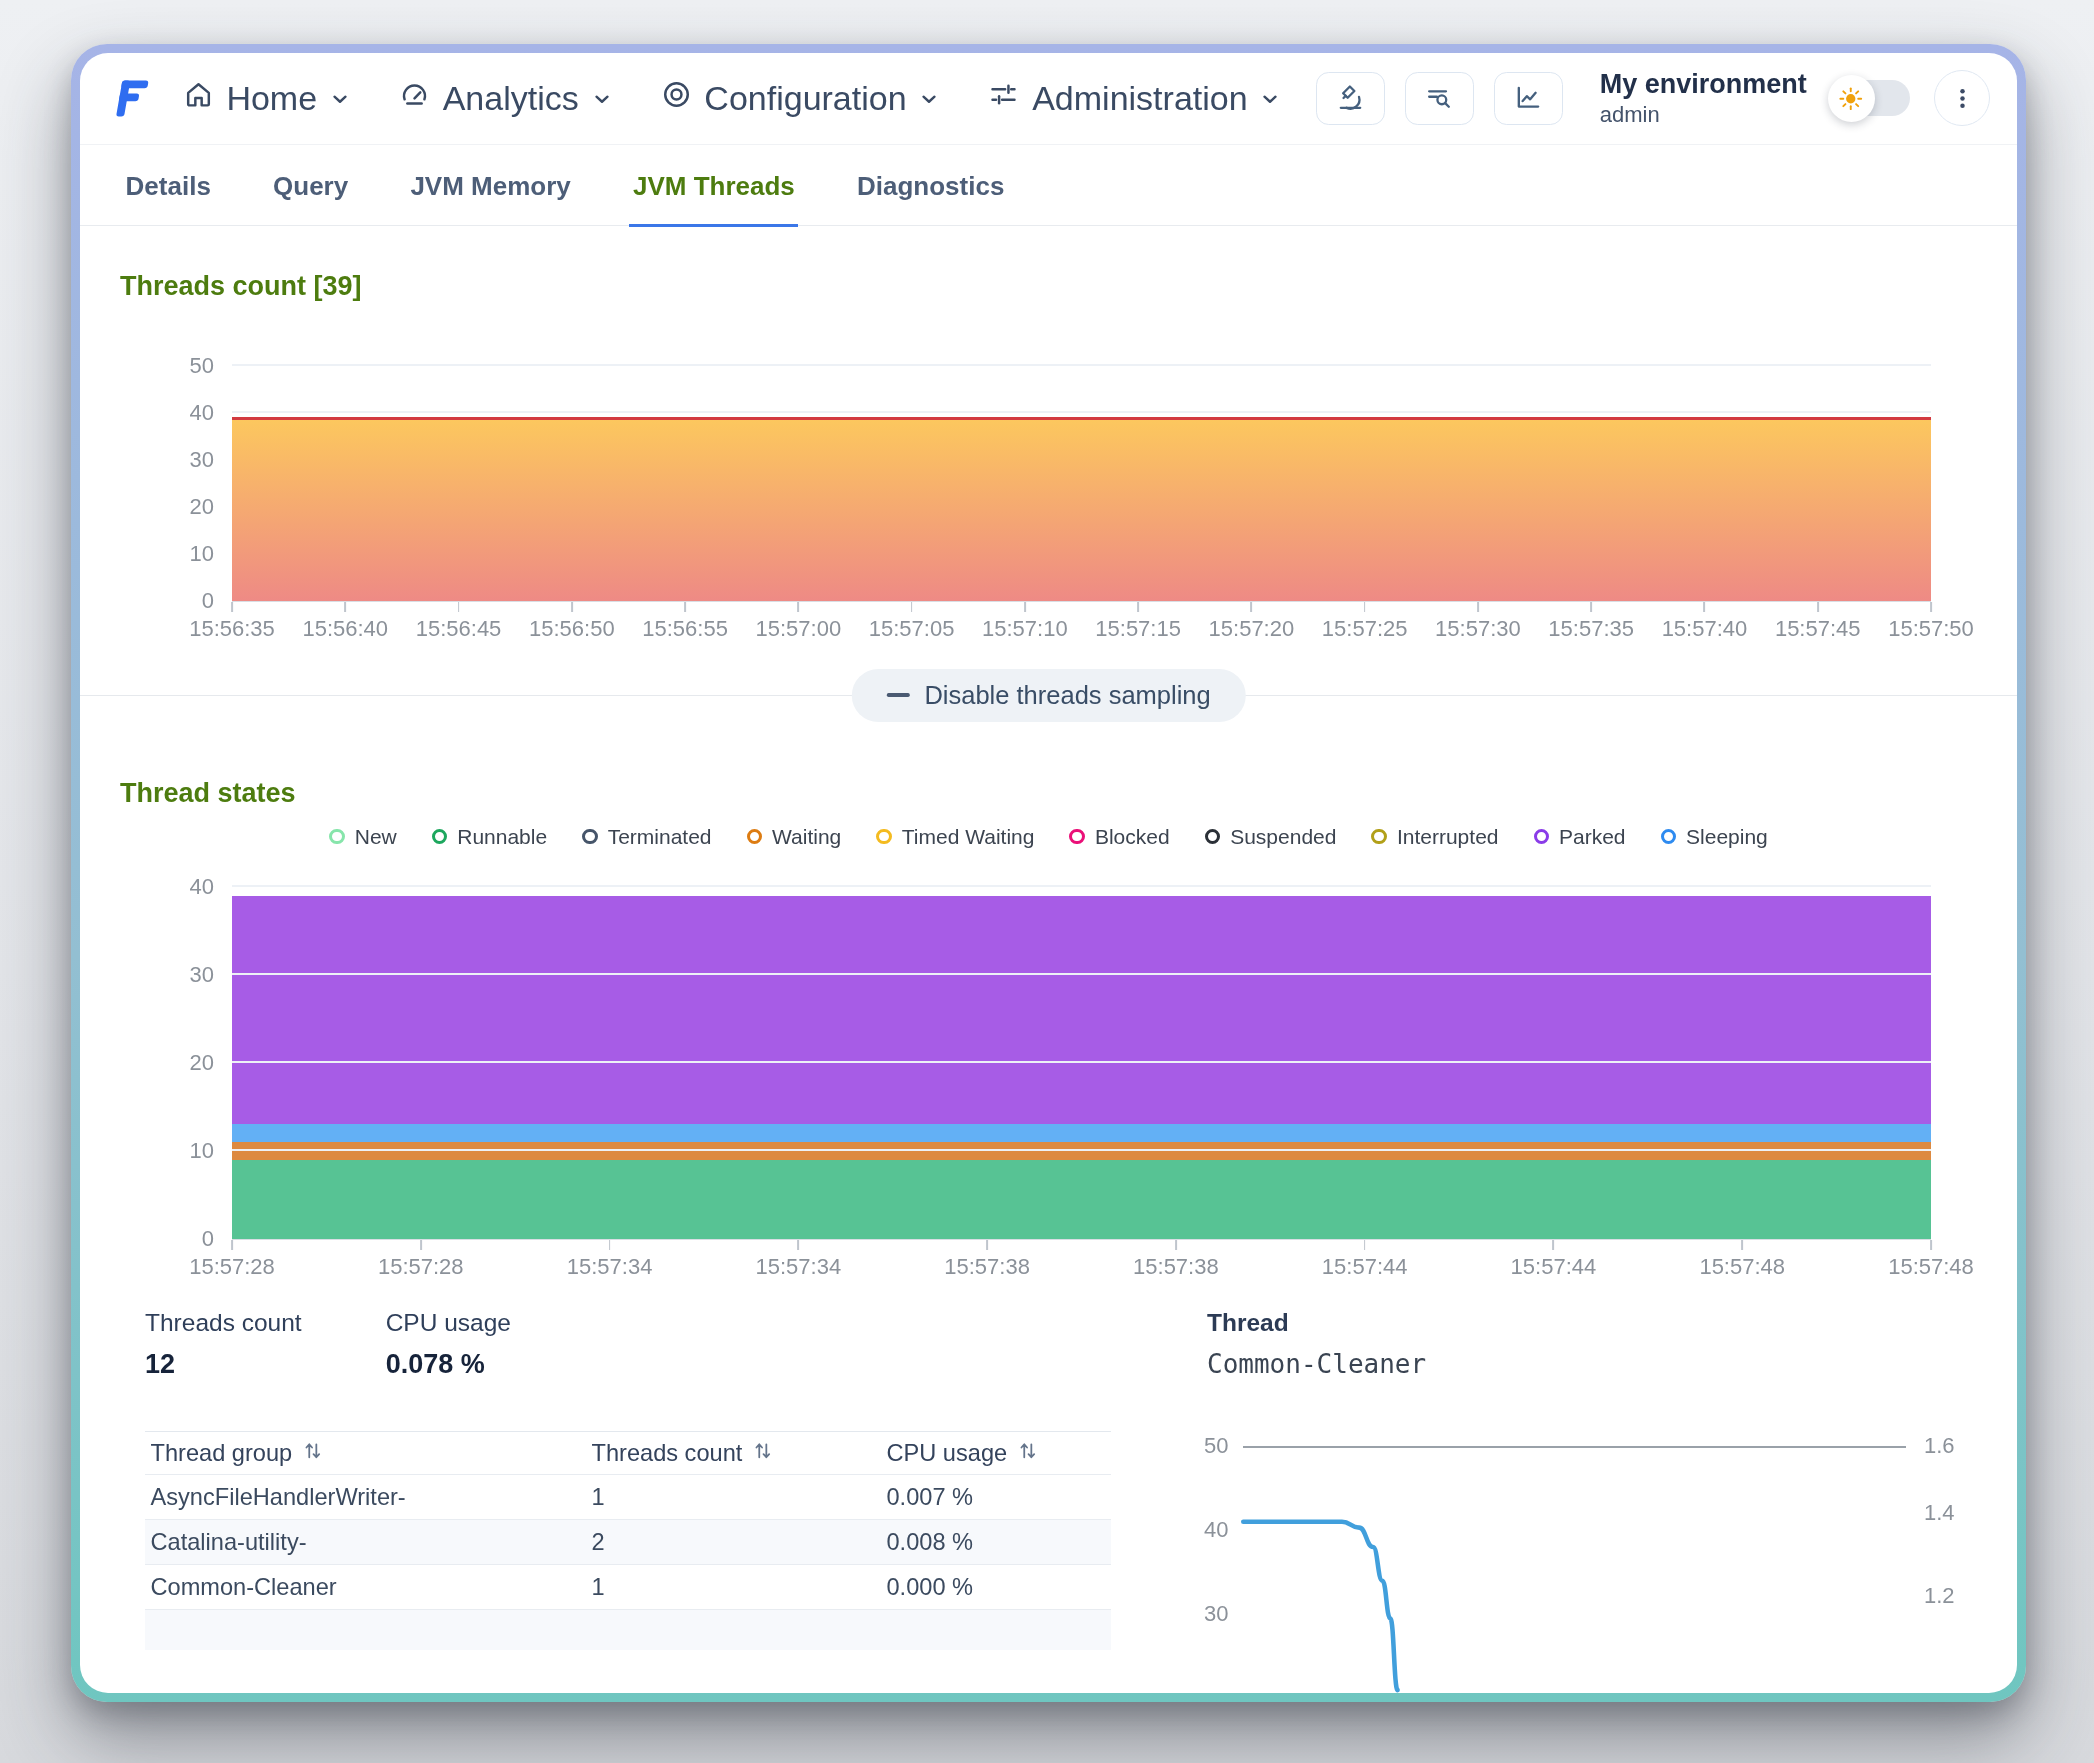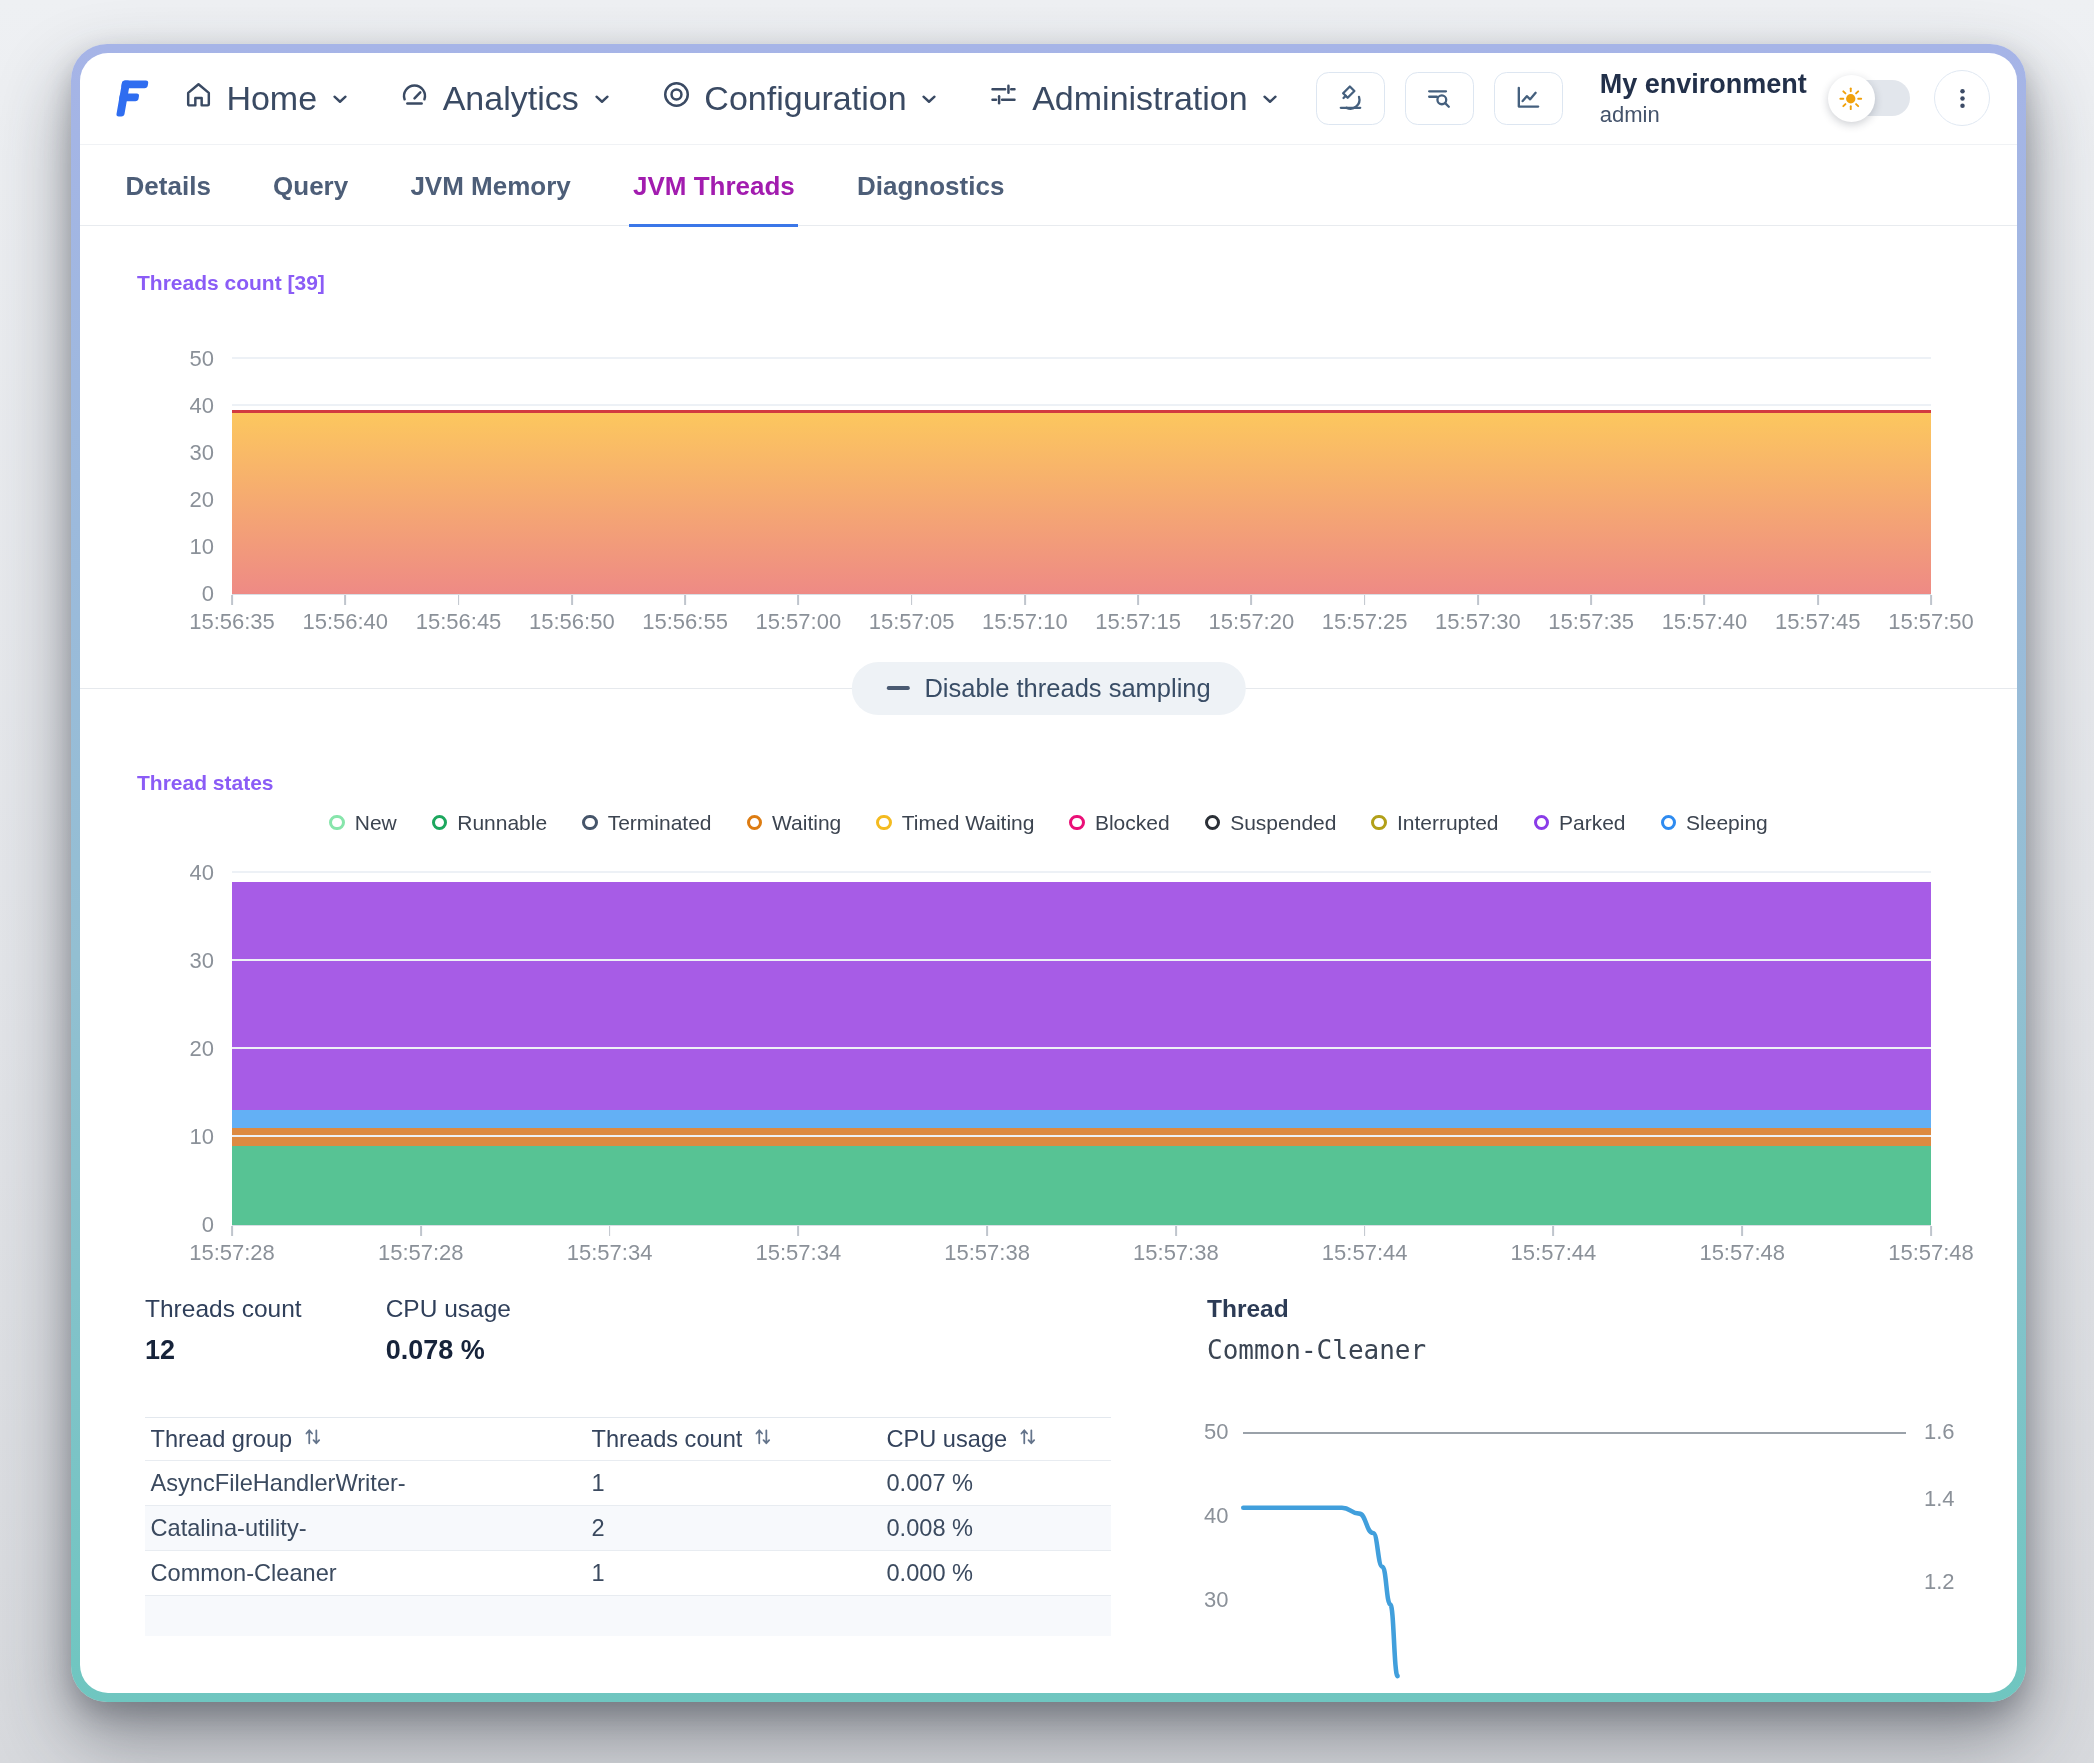--- a/index.html
+++ b/index.html
@@ -32,24 +32,24 @@
   .knob { position: absolute; left: -2.7px; top: -5.5px; width: 47px; height: 47px; border-radius: 50%;
     background: #fff; box-shadow: 0 2.7px 9px rgba(30,40,60,.22); display: flex; align-items: center; justify-content: center; }
   .kebab { width: 56px; height: 56px; border-radius: 50%; border: 1.8px solid #e0e8f2; background: #fff;
     display: flex; align-items: center; justify-content: center; cursor: pointer; }
 
   
   .page-title { font-size: 30px; font-weight: 700; color: #121d30; padding: 12.7px 22px 22px; letter-spacing: 0.2px; }
   .tabbar { display: flex; gap: 55px; padding: 0 42px; border-top: 1.8px solid #f0f2f5; border-bottom: 1.8px solid #e8ebef; }
   .tab { font-size: 26px; font-weight: 600; color: #4d5e78; padding: 25.5px 3.6px 22px; cursor: pointer;
     border-bottom: 3.6px solid transparent; margin-bottom: -1.8px; }
-  .tab.active { color: #a21caf; border-bottom-color: #3b77e8; }
-
-  
-  .sec-heading { font-size: 21px; font-weight: 700; color: #8b5cf6; padding-left: 57px; }
+  .tab.active { color: #4d7c0f; border-bottom-color: #3b77e8; }
+
+  
+  .sec-heading { font-size: 27px; font-weight: 700; color: #4d7c0f; padding-left: 40px; }
   .h-threads { margin-top: 45px; }
   .h-states { margin-top: 56px; }
 
   
   .chart { position: relative; margin: 64px 86px 0 152px; }
   .plot { position: relative; border-bottom: 1.8px solid #d9dee4; }
   .plot-1 { height: 236px; }
   .plot-2 { height: 353px; }
   .gridline { position: absolute; left: 0; right: 0; height: 1.4px; background: #edf1f6; }
   .ylabel { position: absolute; right: calc(100% + 18px); transform: translateY(50%);

